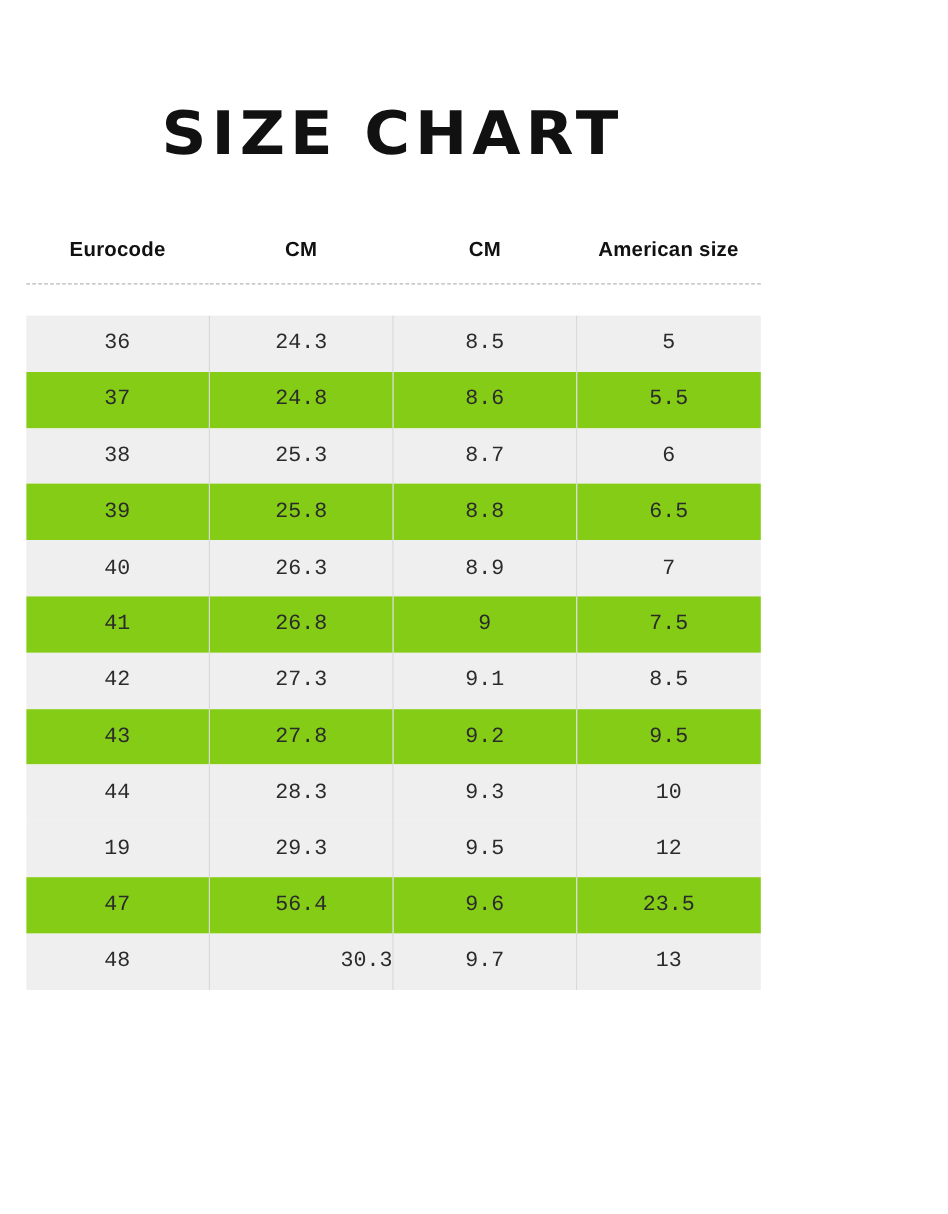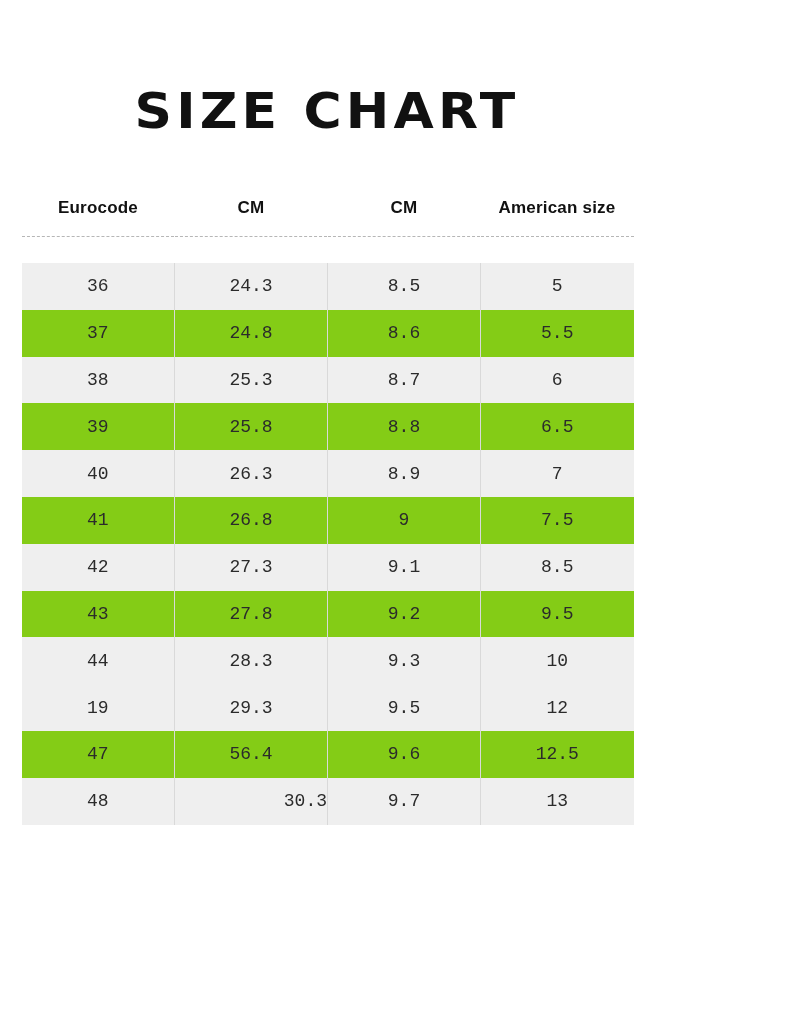--- a/index.html
+++ b/index.html
@@ -159,21 +159,21 @@
           <tr class="shaded">
             <td>19</td>
             <td style="border-left: 1px solid rgb(217, 217, 217);">29.3</td>
             <td style="border-left: 1px solid rgb(217, 217, 217);">9.5</td>
             <td style="border-left: 1px solid rgb(217, 217, 217);">12</td>
           </tr>
           <tr class="plain">
             <td>47</td>
             <td style="border-left: 1px solid rgb(217, 217, 217);">56.4</td>
             <td style="border-left: 1px solid rgb(217, 217, 217);">9.6</td>
-            <td style="border-left: 1px solid rgb(217, 217, 217);">12.5</td>
+            <td style="border-left: 1px solid rgb(217, 217, 217);">23.5</td>
           </tr>
           <tr class="shaded">
             <td>48</td>
             <td style="border-left: 1px solid rgb(217, 217, 217); text-align: right;">30.3</td>
             <td style="border-left: 1px solid rgb(217, 217, 217);">9.7</td>
             <td style="border-left: 1px solid rgb(217, 217, 217);">13</td>
           </tr>
         </tbody>
     </table>
   </div>

